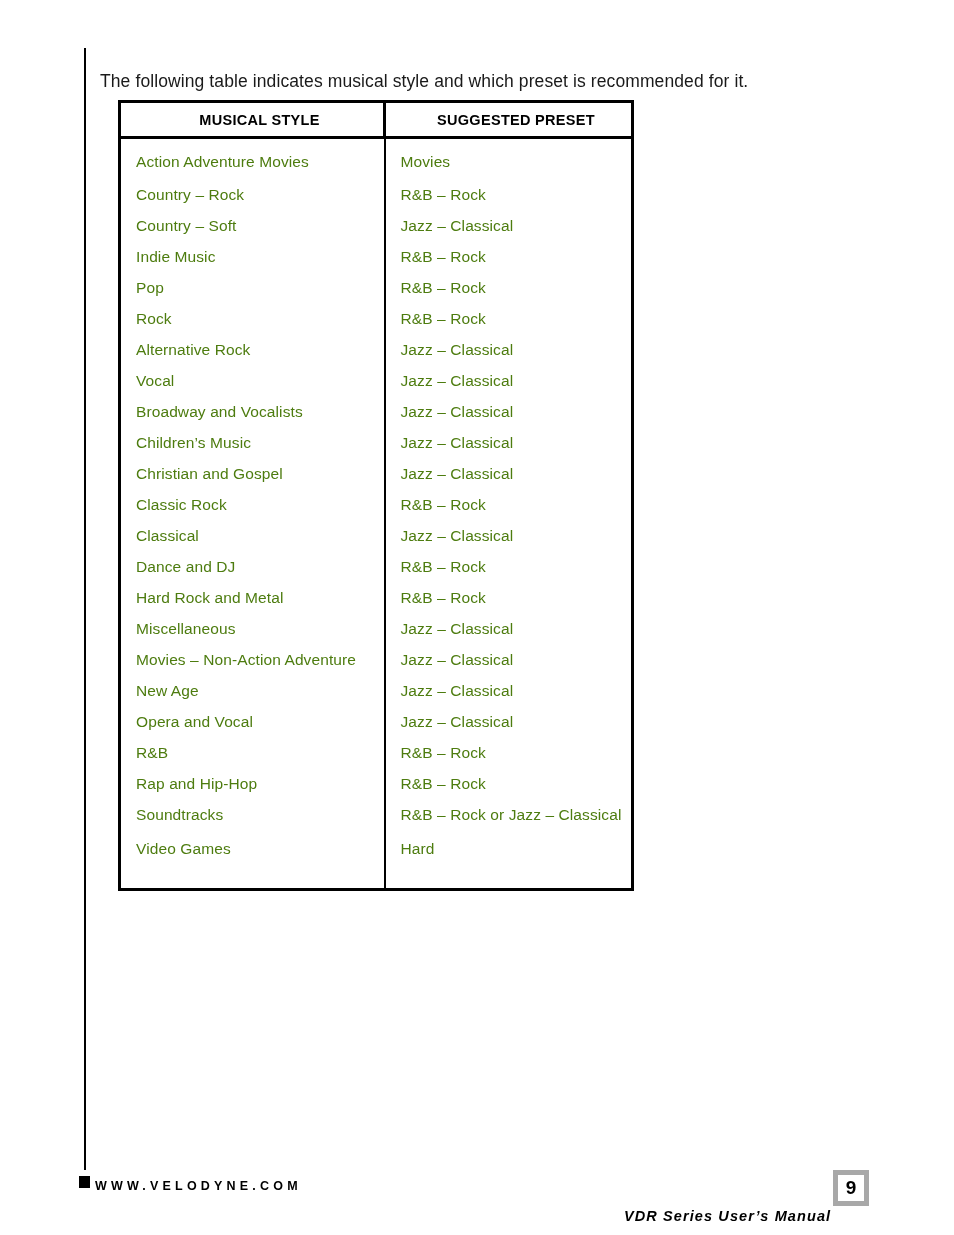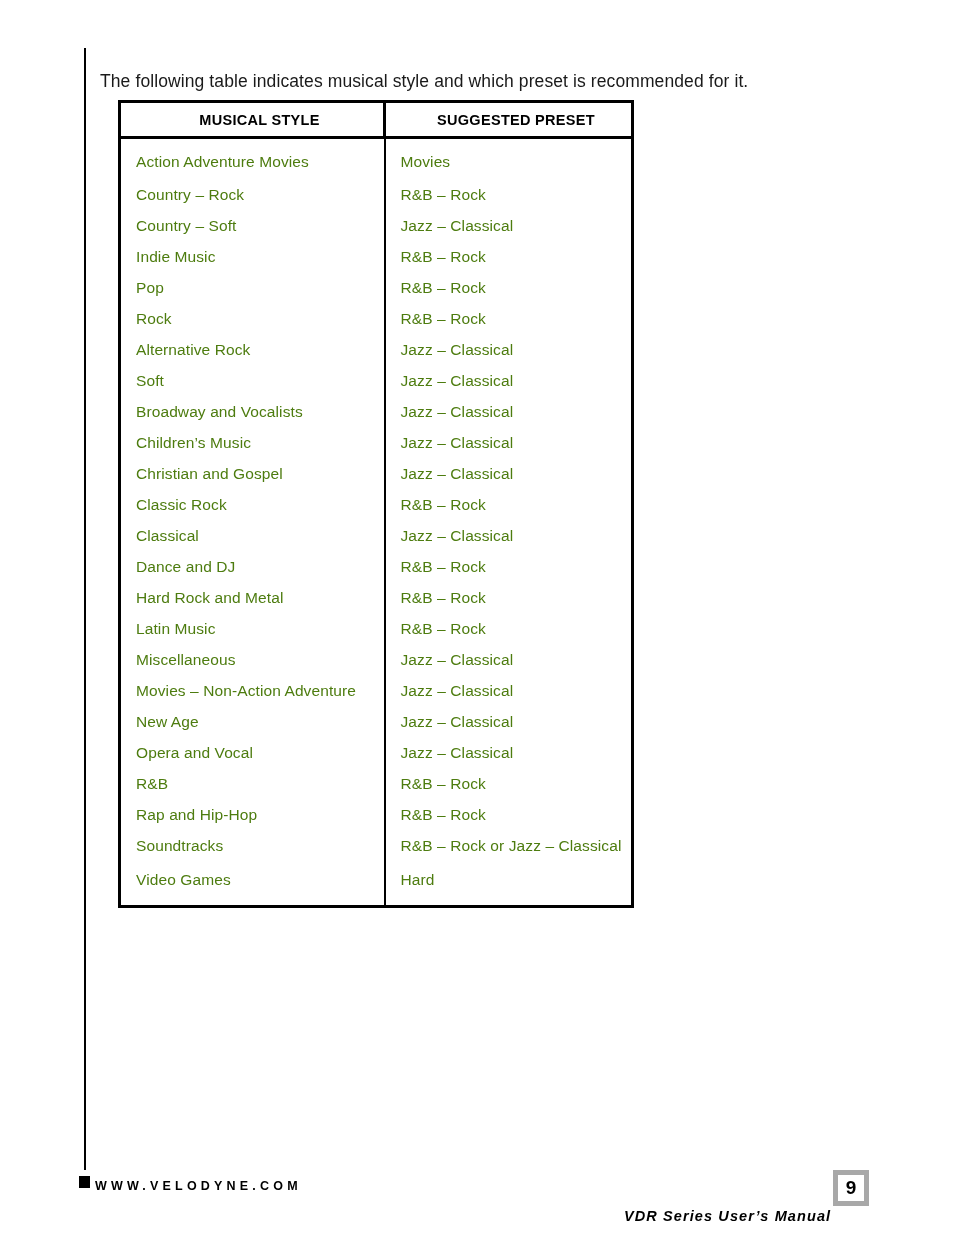--- a/index.html
+++ b/index.html
@@ -82,21 +82,21 @@
     font-size: 15.5px;
     color: #4d7c0f;
     vertical-align: middle;
     letter-spacing: 0.1px;
     white-space: nowrap;
   }
   #preset-table tbody td.style-col {
     border-right: 2px solid #000000;
   }
   #preset-table tbody tr:first-child td { padding-top: 6px; height: 34px; }
-  #preset-table tbody tr:last-child  td { padding-bottom: 6px; height: 38px; }
+  #preset-table tbody tr:last-child  td { padding-bottom: 20px; height: 38px; }
 
   
   #footer-url {
     position: absolute;
     left: 95px;
     top: 1179px;
     font-size: 12.5px;
     font-weight: bold;
     letter-spacing: 4.2px;
     color: #000000;
@@ -170,21 +170,21 @@
       </tr>
       <tr>
         <td class="style-col">Rock</td>
         <td class="preset-col">R&amp;B – Rock</td>
       </tr>
       <tr>
         <td class="style-col">Alternative Rock</td>
         <td class="preset-col">Jazz – Classical</td>
       </tr>
       <tr>
-        <td class="style-col">Soft</td>
+        <td class="style-col">Vocal</td>
         <td class="preset-col">Jazz – Classical</td>
       </tr>
       <tr>
         <td class="style-col">Broadway and Vocalists</td>
         <td class="preset-col">Jazz – Classical</td>
       </tr>
       <tr>
         <td class="style-col">Children’s Music</td>
         <td class="preset-col">Jazz – Classical</td>
       </tr>
@@ -199,24 +199,20 @@
       <tr>
         <td class="style-col">Classical</td>
         <td class="preset-col">Jazz – Classical</td>
       </tr>
       <tr>
         <td class="style-col">Dance and DJ</td>
         <td class="preset-col">R&amp;B – Rock</td>
       </tr>
       <tr>
         <td class="style-col">Hard Rock and Metal</td>
-        <td class="preset-col">R&amp;B – Rock</td>
-      </tr>
-      <tr>
-        <td class="style-col">Latin Music</td>
         <td class="preset-col">R&amp;B – Rock</td>
       </tr>
       <tr>
         <td class="style-col">Miscellaneous</td>
         <td class="preset-col">Jazz – Classical</td>
       </tr>
       <tr>
         <td class="style-col">Movies – Non-Action Adventure</td>
         <td class="preset-col">Jazz – Classical</td>
       </tr>

